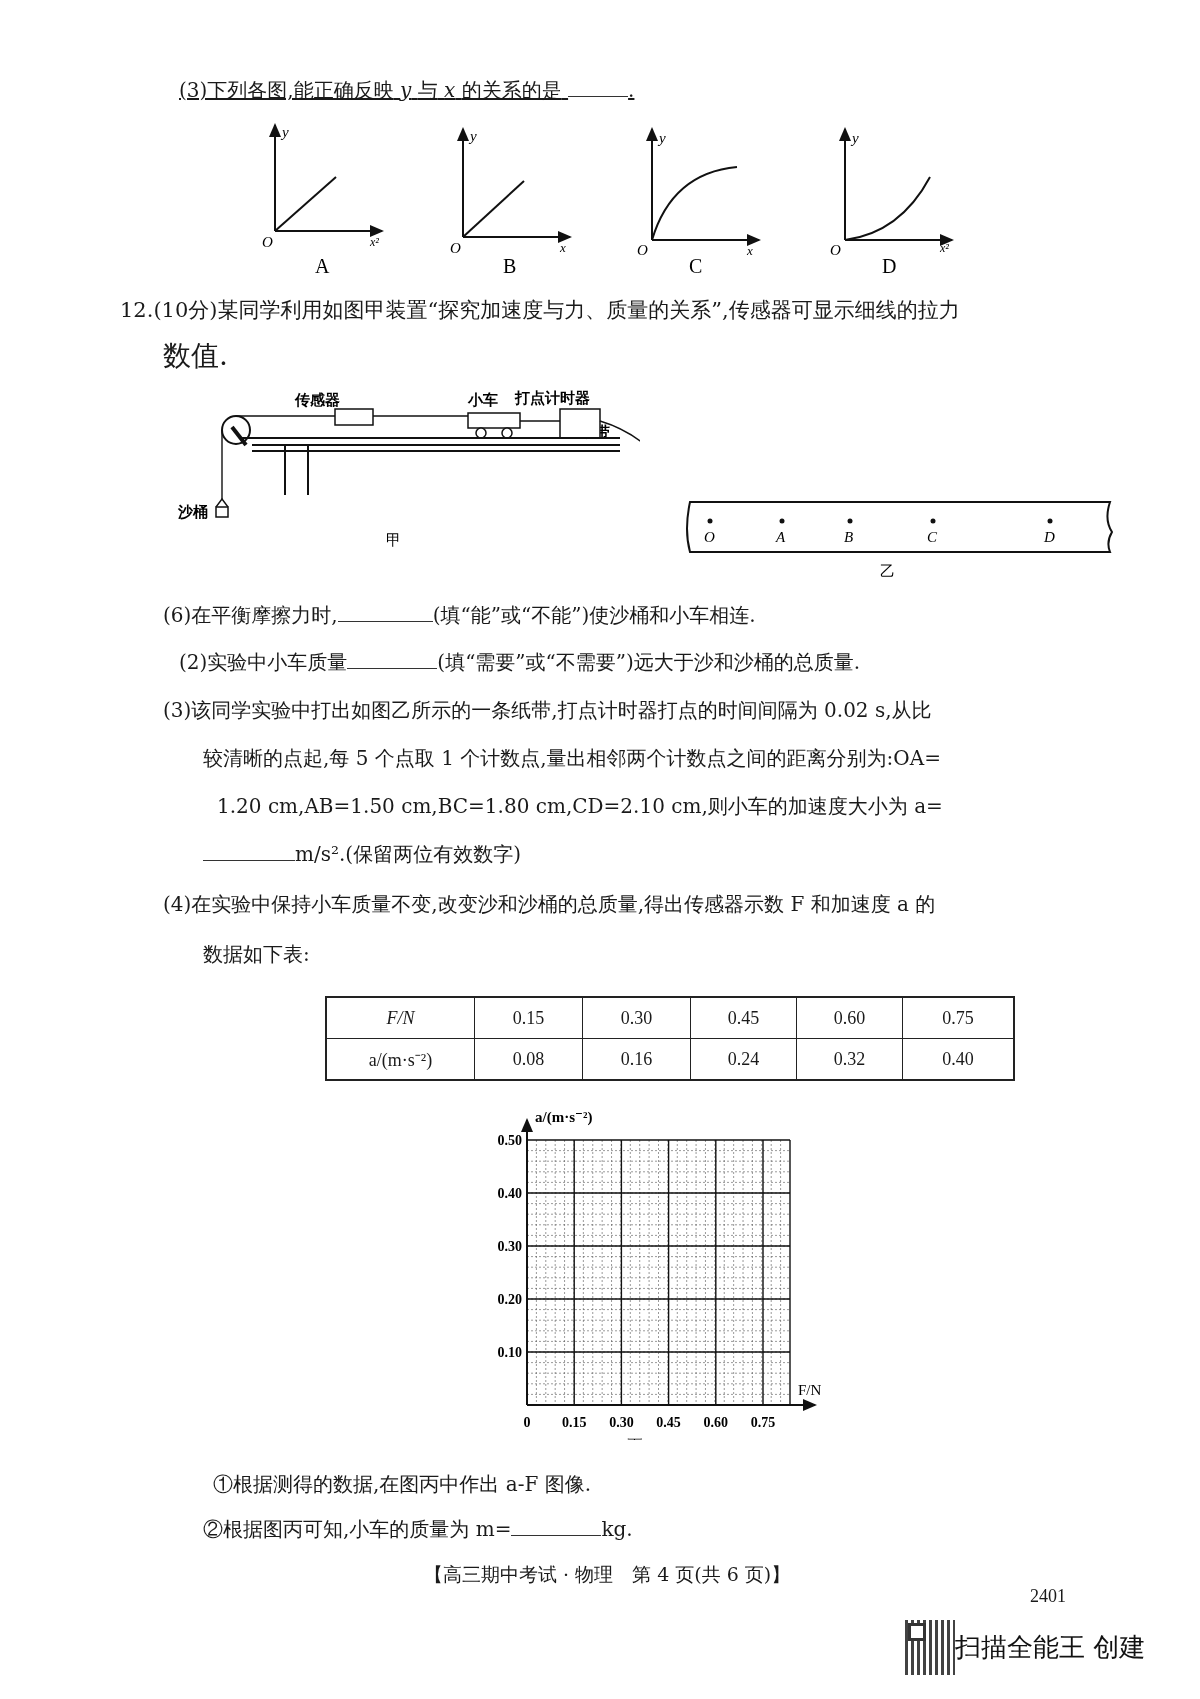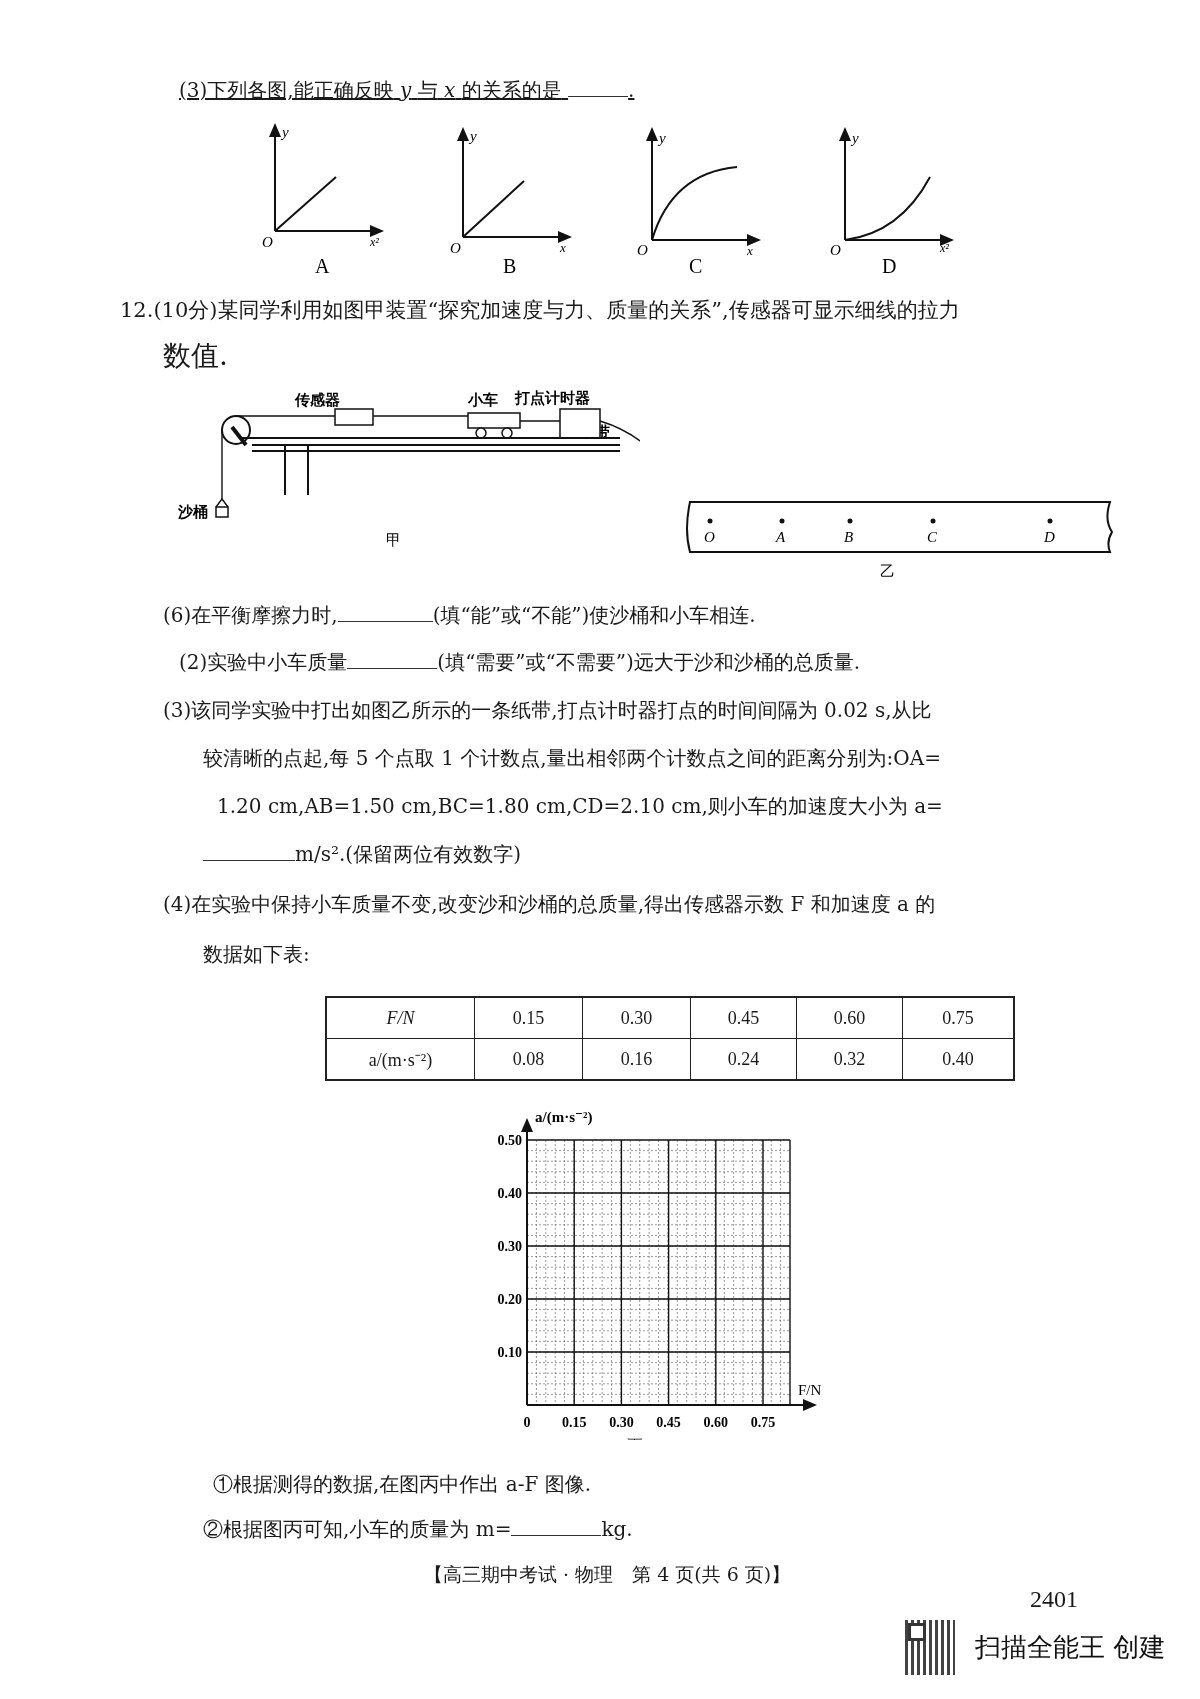--- a/index.html
+++ b/index.html
@@ -6,22 +6,22 @@
   body { width:1200px; height:1699px; position:relative; overflow:hidden;
          font-family:"DejaVu Serif", "Liberation Serif", serif; color:#1a1a1a; }
   .t { position:absolute; font-size:20px; line-height:24px; white-space:nowrap; }
   .blank { display:inline-block; border-bottom:1.5px solid #333; vertical-align:baseline; height:16px; }
   .it { font-style:italic; }
   svg text { font-family:"Liberation Serif", "DejaVu Serif", serif; }
   table.dt { position:absolute; left:325px; top:996px; border-collapse:collapse; border:2px solid #222; }
   table.dt td { border:1.5px solid #222; height:38px; text-align:center; font-size:18px;
                 font-family:"Liberation Serif", serif; }
   .footer { position:absolute; left:408px; top:1562px; font-size:19px; font-weight:normal;margin-left:16px; }
-  .stamp { position:absolute; left:1030px; top:1586px; font-size:24px; font-family:"Liberation Serif", serif; }
-  .wm { position:absolute; left:905px; top:1620px; display:flex; align-items:center; gap:20px; }
+  .stamp { position:absolute; left:1030px; top:1586px; font-size:18px; font-family:"Liberation Serif", serif; }
+  .wm { position:absolute; left:905px; top:1620px; display:flex; align-items:center; gap:0; }
   .qr { width:50px; height:55px; background:
         repeating-linear-gradient(90deg,#222 0 3px,#fff 3px 6px),
         #fff; opacity:.85; position:relative; }
   .qr::after { content:""; position:absolute; left:3px; top:3px; width:12px; height:12px; border:3px solid #111; background:#fff; }
   .wm-text { font-family:"DejaVu Sans", sans-serif; font-size:26px; color:#111; }
 </style>
 </head>
 <body>
 
 <div class="t" style="left:179px; top:78px;text-decoration:underline;">

